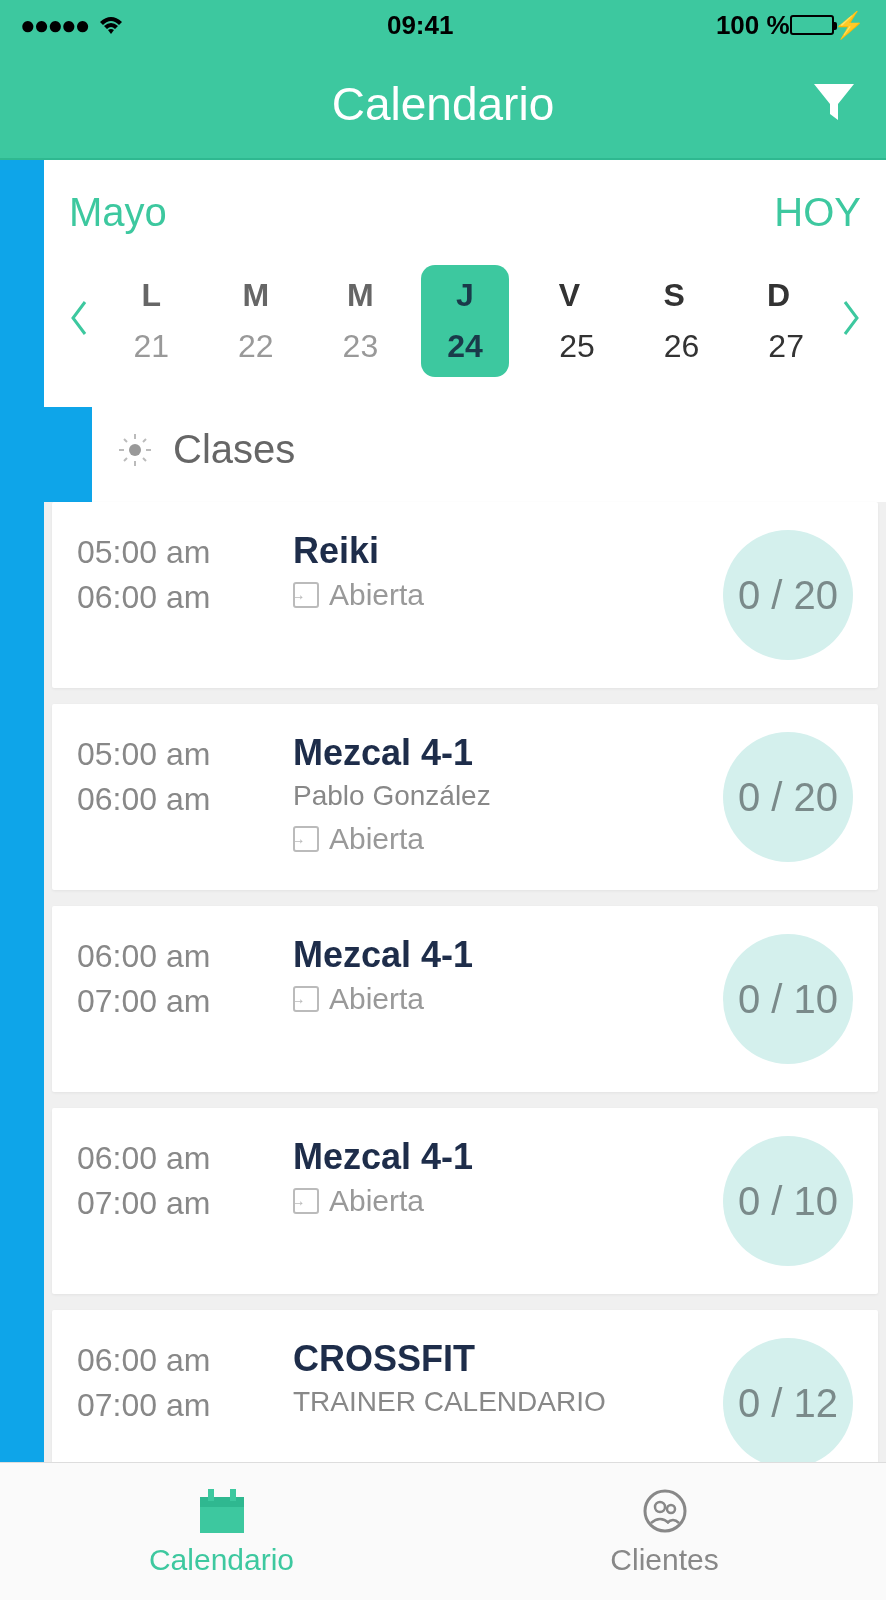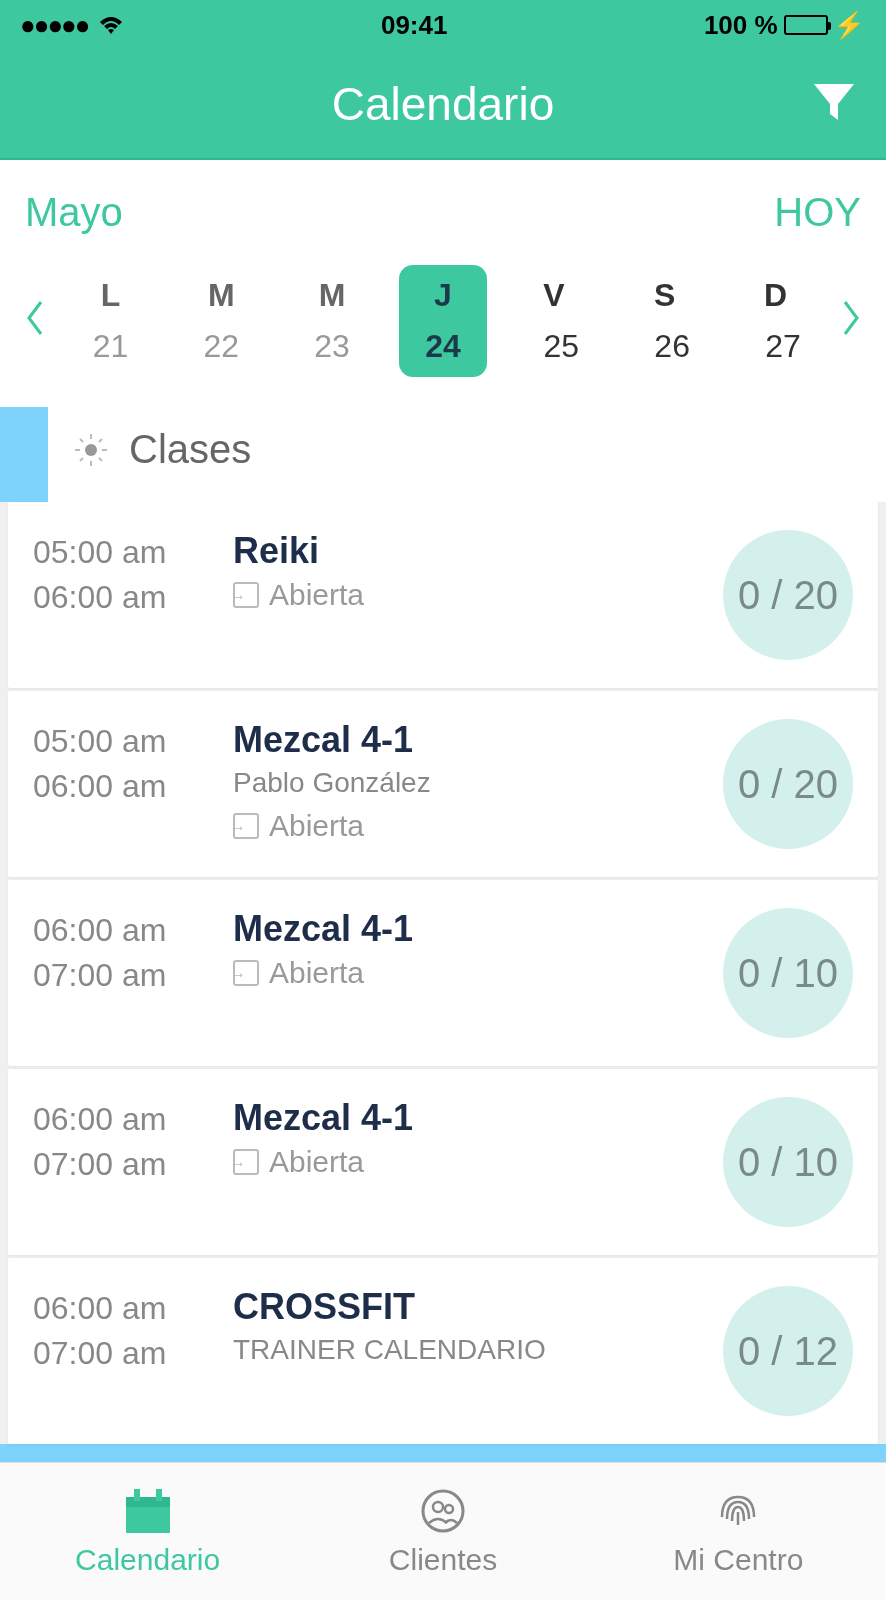--- a/index.html
+++ b/index.html
@@ -16,21 +16,21 @@
       display: flex;
       align-items: center;
       justify-content: space-between;
       padding: 0 20px;
       font-size: 26px;
       font-weight: 600;
       color: #000;
     }
     .status-left { display: flex; align-items: center; gap: 8px; }
     .dots { letter-spacing: -2px; }
-    .status-right { display: flex; align-items: center; gap: 6px; }
+    .status-right { display: flex; align-items: center; }
     .battery {
       width: 44px;
       height: 20px;
       border: 2px solid #000;
       border-radius: 3px;
       position: relative;
       display: inline-block;
     }
     .battery::after {
       content: '';
@@ -128,27 +128,28 @@
       margin-left: 48px;
     }
     .sun-icon { color: #999; }
     .section-label { font-size: 40px; color: #666; }
     .classes-list {
       background: #f0f0f0;
       padding: 0;
     }
     .class-card {
       background: #fff;
-      margin: 0 8px 3px;
+      margin: 0 8px 16px;
       padding: 28px 25px;
       display: flex;
       align-items: flex-start;
       border-radius: 2px;
       box-shadow: 0 1px 3px rgba(0,0,0,0.06);
       cursor: pointer;
+      gap: 16px;
     }
     .class-card:first-child { margin-top: 0; }
     .class-time {
       width: 190px;
       flex-shrink: 0;
     }
     .class-time div {
       font-size: 32px;
       color: #888;
       line-height: 1.4;
@@ -224,21 +225,22 @@
       justify-content: center;
       gap: 8px;
       cursor: pointer;
       color: #888;
     }
     .tab-item.active { color: #3dc89f; }
     .tab-label { font-size: 30px; }
     .content-area {
       height: calc(1600px - 50px - 110px - 138px);
       overflow: hidden;
-      background: #7dd3fc;
+      background: #0ea5e9;
+      padding-left: 44px;
     }
   </style>
 </head>
 <body>
 
 <div class="status-bar">
   <div class="status-left">
     <span class="dots">●●●●●</span>
     <svg width="28" height="22" viewBox="0 0 28 22">
       <path d="M14 20 L17 16 Q14 14 11 16 Z M7 12 Q14 6 21 12 L18 15 Q14 11 10 15 Z M3 8 Q14 -2 25 8 L22 11 Q14 3 6 11 Z" fill="#000"></path>
@@ -412,24 +414,13 @@
   <div class="tab-item">
     <svg width="56" height="48" viewBox="0 0 56 48">
       <circle cx="28" cy="24" r="20" fill="none" stroke="#888" stroke-width="3"></circle>
       <circle cx="23" cy="20" r="5" fill="none" stroke="#888" stroke-width="2.5"></circle>
       <circle cx="34" cy="22" r="4" fill="none" stroke="#888" stroke-width="2.5"></circle>
       <path d="M14 36 Q23 28 32 36" fill="none" stroke="#888" stroke-width="2.5"></path>
       <path d="M30 36 Q36 30 42 36" fill="none" stroke="#888" stroke-width="2.5"></path>
     </svg>
     <div class="tab-label">Clientes</div>
   </div>
-  <div class="tab-item">
-    <svg width="56" height="48" viewBox="0 0 56 48">
-      <g fill="none" stroke="#888" stroke-width="2.5">
-        <path d="M12 30 Q12 10 28 10 Q44 10 44 30"></path>
-        <path d="M17 32 Q17 15 28 15 Q39 15 39 32"></path>
-        <path d="M22 34 Q22 20 28 20 Q34 20 34 34"></path>
-        <path d="M28 25 L28 38"></path>
-      </g>
-    </svg>
-    <div class="tab-label">Mi Centro</div>
-  </div>
 </div>
 
 </body></html>

